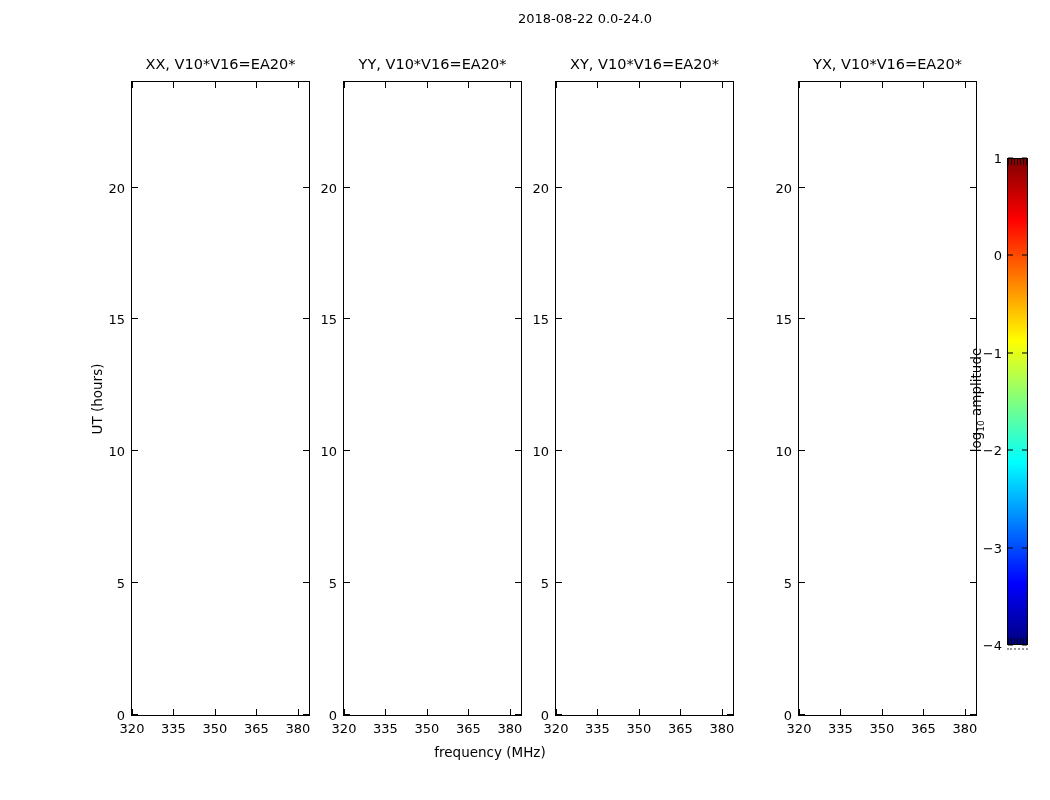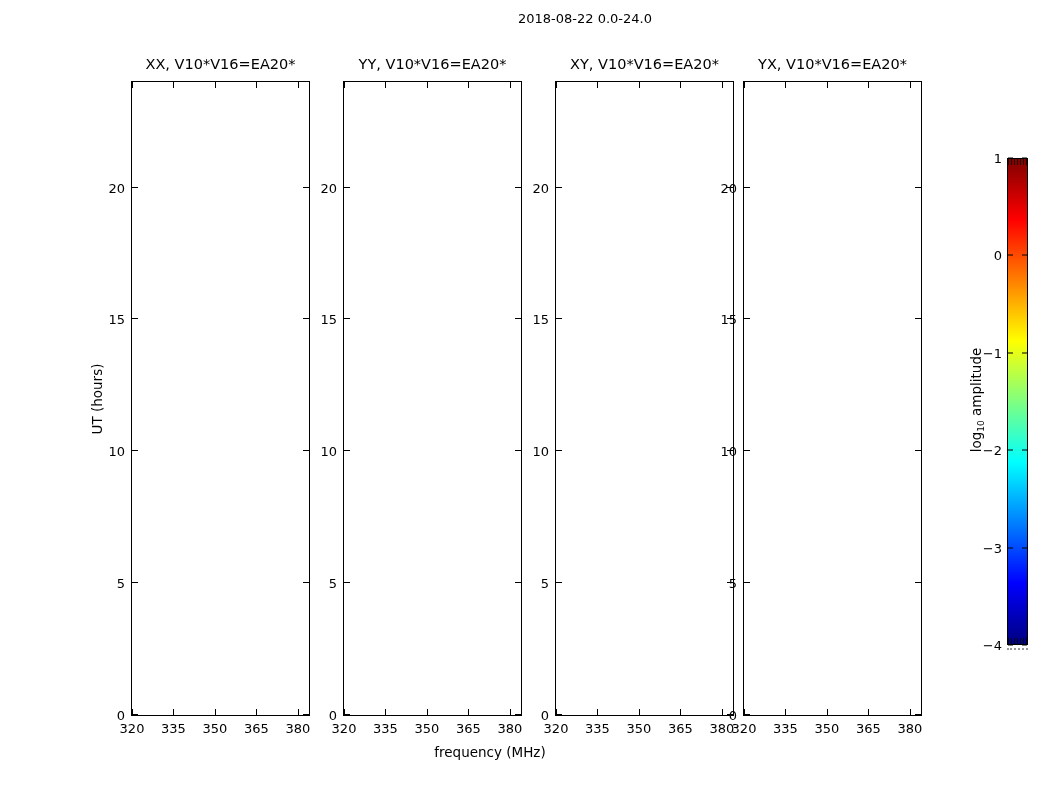--- a/index.html
+++ b/index.html
@@ -187,21 +187,21 @@
         <div class="yticklabel" style="bottom: 41.6667%;">10</div>
         <div class="tick yl" style="bottom: 62.5%;"></div>
         <div class="tick yr" style="bottom: 62.5%;"></div>
         <div class="yticklabel" style="bottom: 62.5%;">15</div>
         <div class="tick yl" style="bottom: 83.3333%;"></div>
         <div class="tick yr" style="bottom: 83.3333%;"></div>
         <div class="yticklabel" style="bottom: 83.3333%;">20</div>
       </div>
   </div>
 
-  <div class="axes" style="left:743px;text-decoration:underline;">
+  <div class="axes" style="left:798px;text-decoration:underline;">
     <div class="axes-title">YX, V10*V16=EA20*</div>
     <div class="frame">
         <div class="tick xb" style="left: 0%;"></div>
         <div class="tick xt" style="left: 0%;"></div>
         <div class="xticklabel" style="left: 0%;">320</div>
         <div class="tick xb" style="left: 23.4375%;"></div>
         <div class="tick xt" style="left: 23.4375%;"></div>
         <div class="xticklabel" style="left: 23.4375%;">335</div>
         <div class="tick xb" style="left: 46.875%;"></div>
         <div class="tick xt" style="left: 46.875%;"></div>

